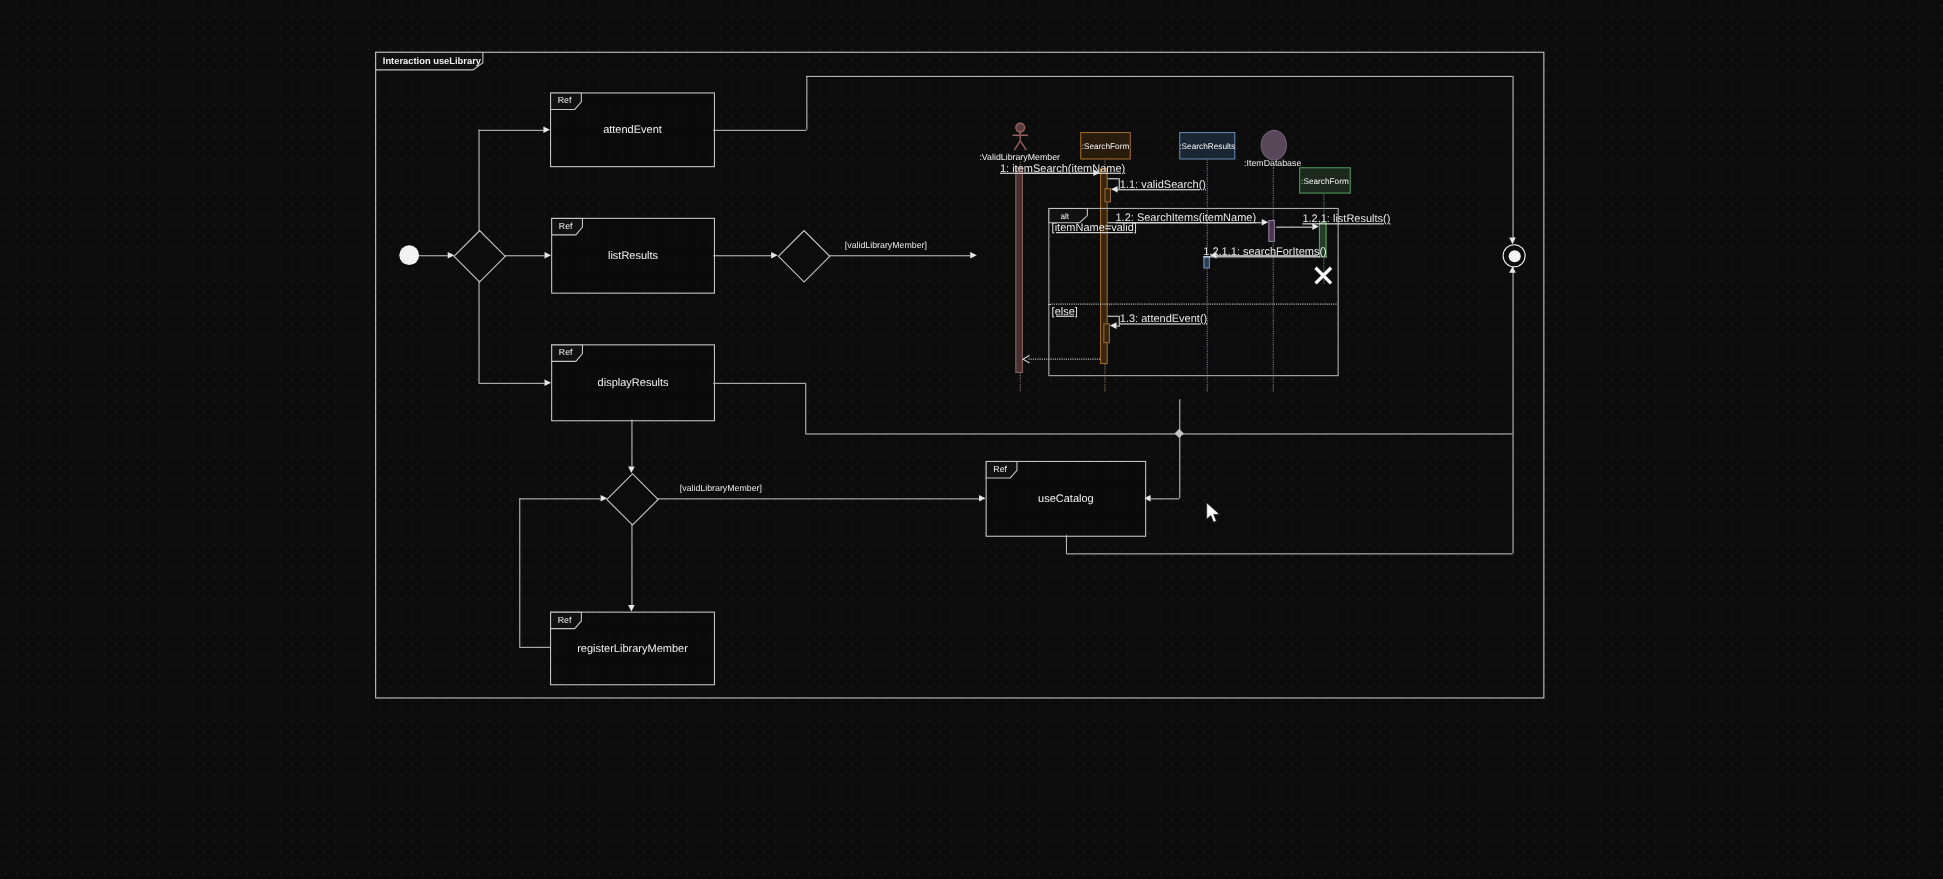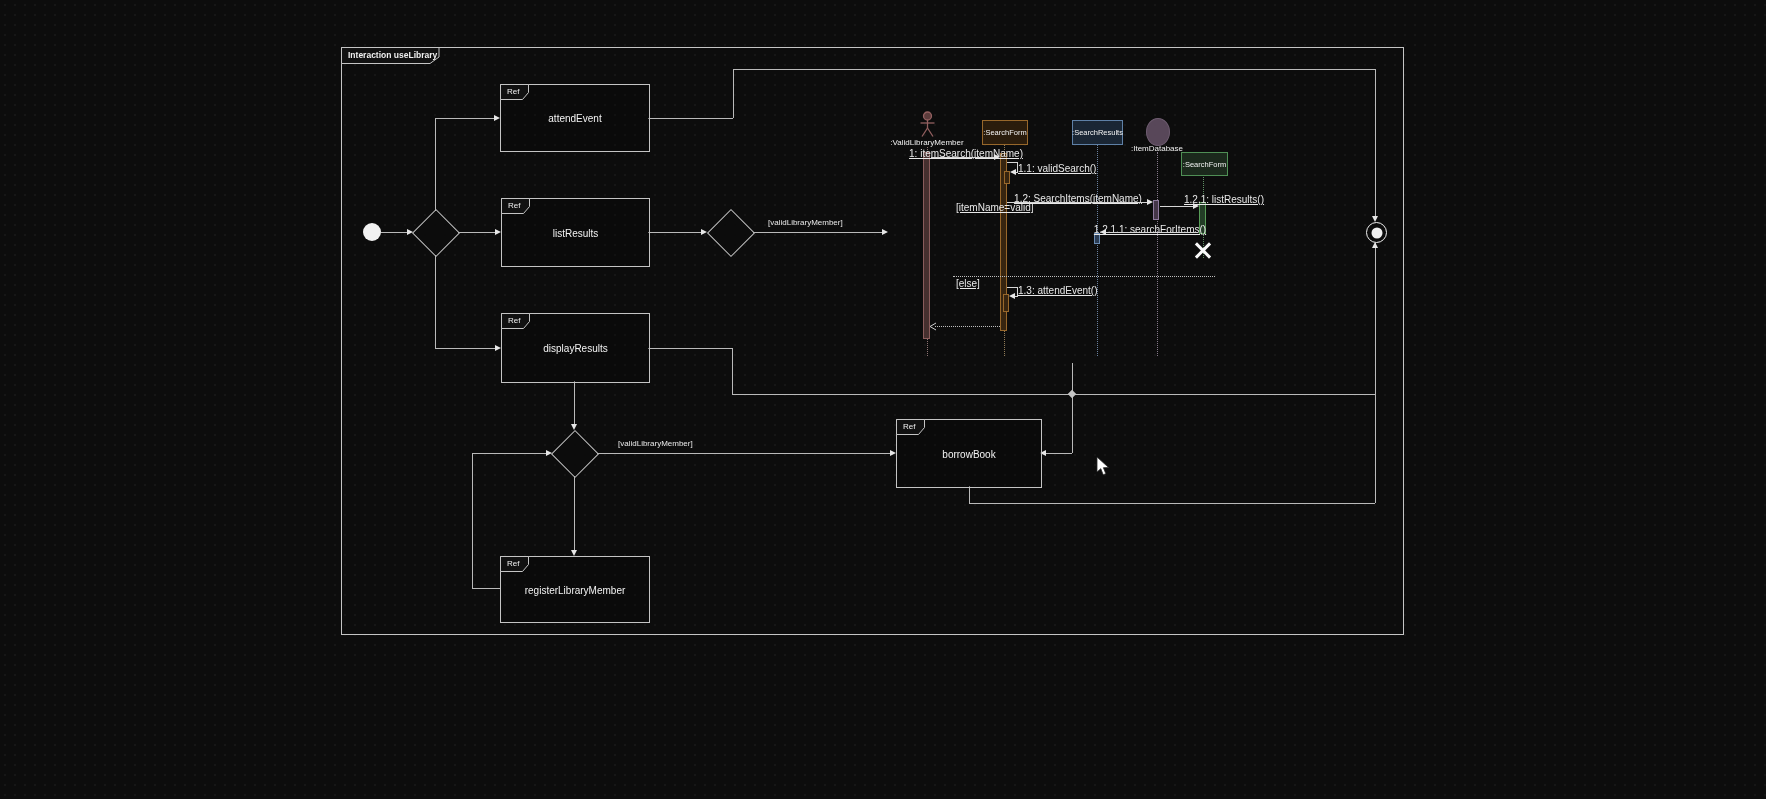--- a/index.html
+++ b/index.html
@@ -131,21 +131,21 @@
       </svg>
     <span class="tablbl">Ref</span>
     <span class="ctr nodelbl">displayResults</span>
   </div>
 
   <div class="ref" style="left:896px;top:419px;width:144px;height:67px">
     <svg class="tabsvg" width="30" height="17">
         <path d="M0.5,0.5 H28.5 V8.5 L22.5,15.5 H0.5 Z"></path>
       </svg>
     <span class="tablbl">Ref</span>
-    <span class="ctr nodelbl">borrowBook</span>
+    <span class="ctr nodelbl">useCatalog</span>
   </div>
 
   <div class="ref" style="left:500px;top:556px;width:148px;height:65px">
     <svg class="tabsvg" width="30" height="17">
         <path d="M0.5,0.5 H28.5 V8.5 L22.5,15.5 H0.5 Z"></path>
       </svg>
     <span class="tablbl">Ref</span>
     <span class="ctr nodelbl">registerLibraryMember</span>
   </div>
 
@@ -178,20 +178,26 @@
   </div>
 
   <div class="bar" style="left:923px;top:152px;width:7px;height:187px;background:#46302f;border-color:#8a5c5c"></div>
   <div class="bar" style="left:1000px;top:153px;width:7px;height:178px;background:#372510;border-color:#97672b"></div>
   <div class="bar" style="left:1004px;top:171px;width:6px;height:13px;background:#372510;border-color:#97672b"></div>
   <div class="bar" style="left:1003px;top:294px;width:6px;height:18px;background:#372510;border-color:#97672b"></div>
   <div class="bar" style="left:1094px;top:233px;width:6px;height:11px;background:#2b3d55;border-color:#6a8cb3"></div>
   <div class="bar" style="left:1153px;top:200px;width:6px;height:20px;background:#453649;border-color:#8f7a9e"></div>
   <div class="bar" style="left:1199px;top:202px;width:7px;height:32px;background:#233d26;border-color:#579c57"></div>
 
+  <div class="frame" style="left:953px;top:189px;width:262px;height:151px;border-color:#adadad">
+    <svg class="tabsvg" width="37" height="15">
+        <path d="M0.5,0.5 H35.5 V7 L28.5,13.5 H0.5 Z"></path>
+      </svg>
+    <span class="tablbl" style="font-size:7.5px;left:10px">alt</span>
+  </div>
   <span class="lbl msg" style="left:956px;top:202px">[itemName=valid]</span>
   <div class="dhl" style="left:953px;top:276px;width:262px"></div>
   <span class="lbl msg" style="left:956px;top:278px">[else]</span>
 
   <span class="lbl msg cx" style="left:966px;top:148px">1: itemSearch(itemName)</span>
   <div class="hl" style="left:931px;top:157px;width:63px;background:#d6d6d6"></div>
   <div class="ar r" style="left:994px;top:153.5px"></div>
 
   <span class="lbl msg" style="left:1018px;top:163px">1.1: validSearch()</span>
   <div class="hl" style="left:1007px;top:162px;width:10px;background:#d6d6d6"></div>

